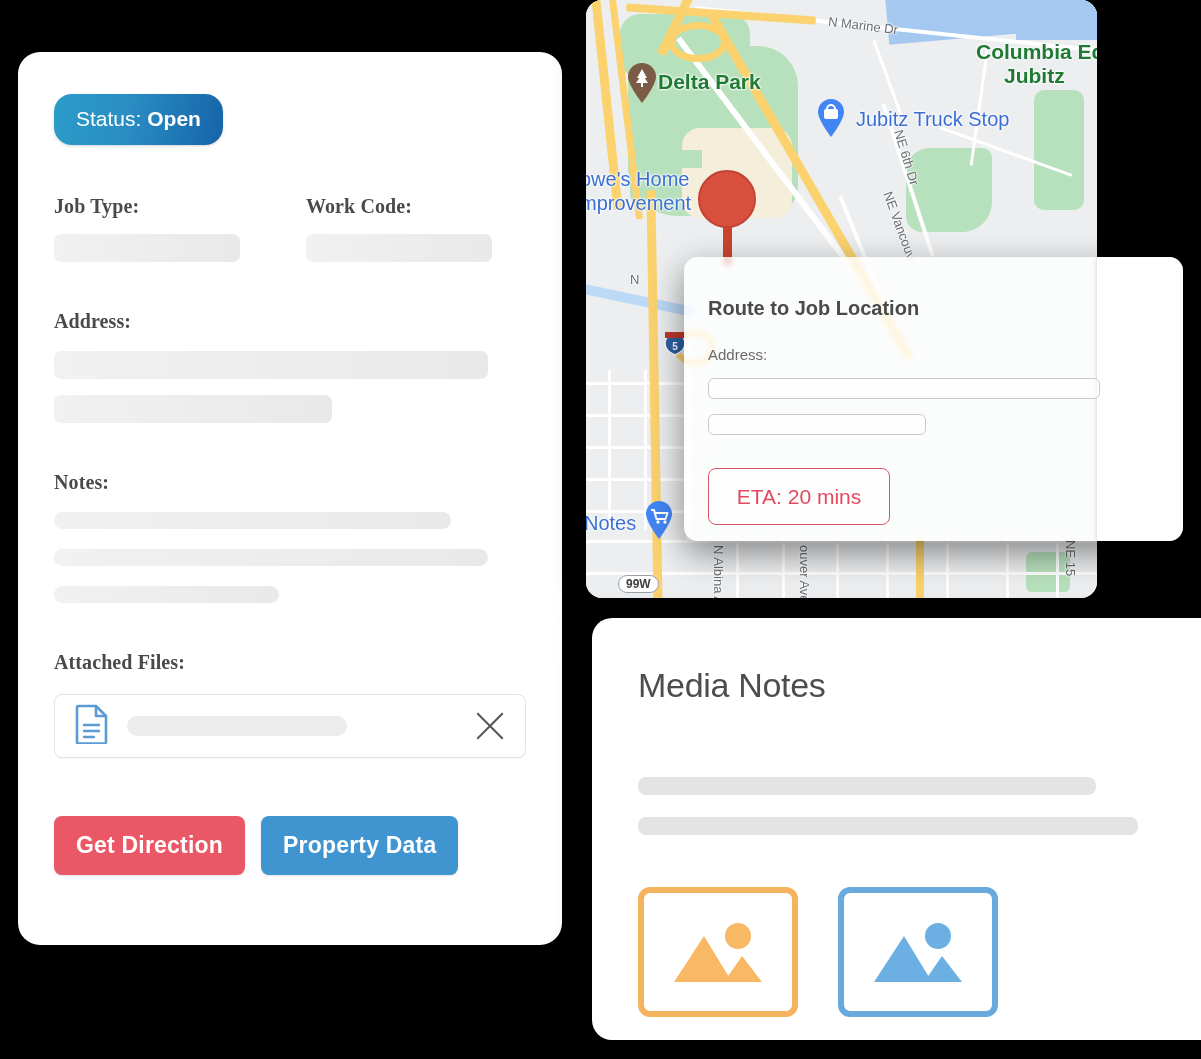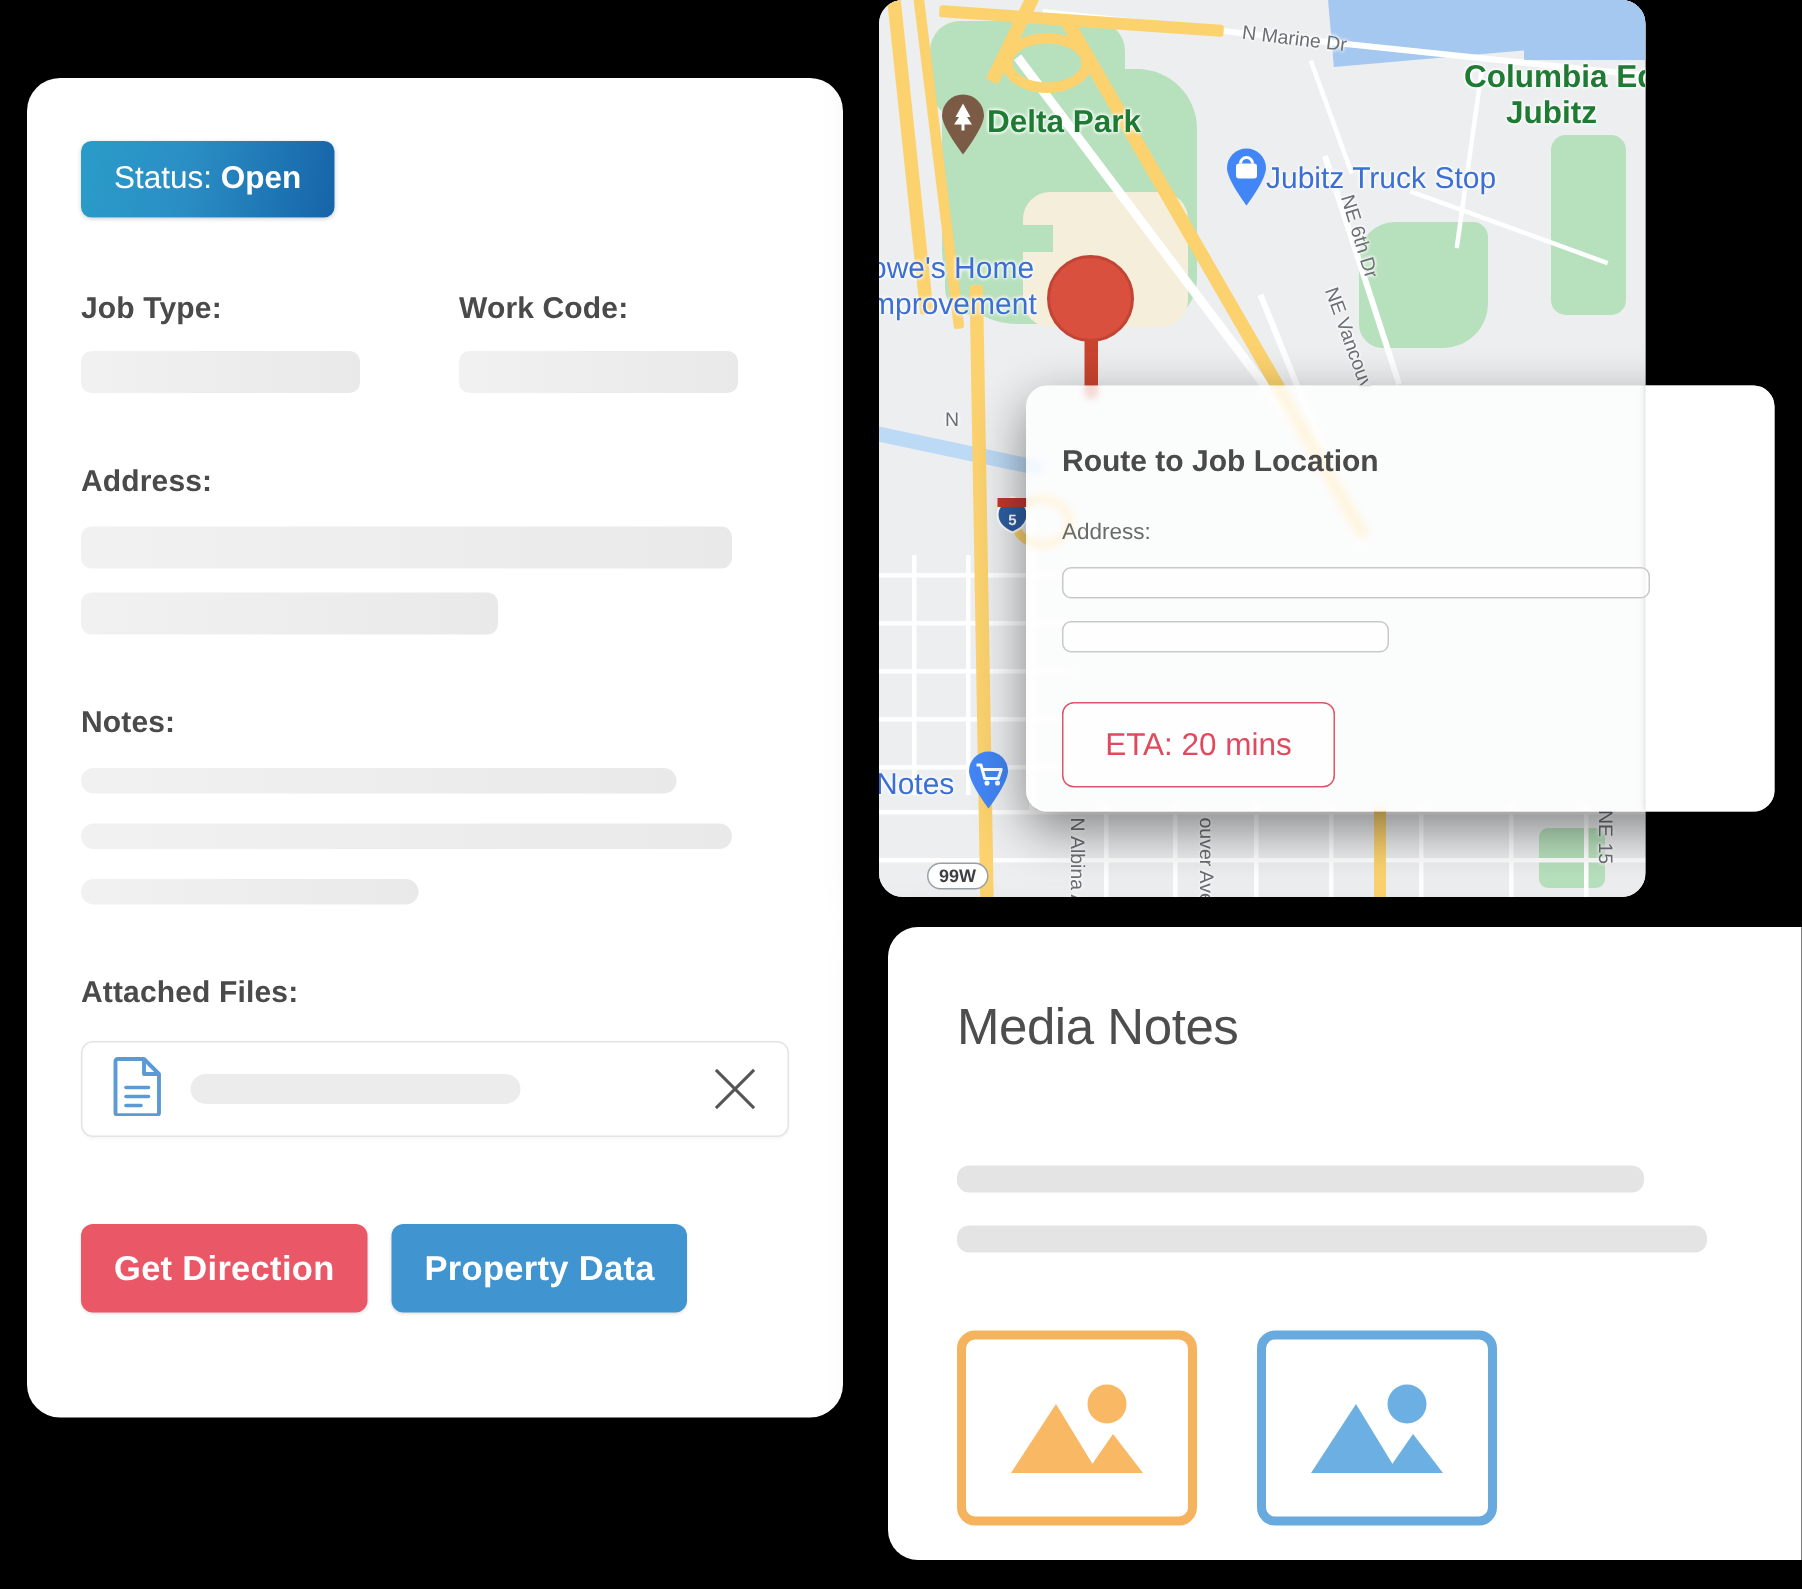--- a/index.html
+++ b/index.html
@@ -18,26 +18,26 @@
 
   
   #job-card{left:18px;top:52px;width:544px;height:893px;border-radius:22px;}
   .jd-pad{padding:42px 36px 0 36px;}
   .jd-headrow{display:flex;align-items:center;justify-content:space-between;}
   .jd-title{
     font-size:45px;color:#4d4d4d;letter-spacing:-.5px;font-weight:400;line-height:1;
   }
   .status-badge{
     background:linear-gradient(100deg,#2a9cc9 0%,#2a8ec4 42%,#1664a8 100%);
-    color:#fff;border-radius:7px;padding:13px 22px 14px 22px;
+    color:#fff;border-radius:18px;padding:13px 22px 14px 22px;
     font-size:21px;white-space:nowrap;box-shadow:0 1px 3px rgba(0,0,0,.18);
   }
   .status-badge b{font-weight:700;}
   .fld-label{
-    font-size:20px;color:#4a4a4a;font-weight:700;letter-spacing:.1px;
+    font-size:20px;color:#4a4a4a;font-weight:700;letter-spacing:.1px;font-family:Liberation Serif, serif;
   }
   .bar{background:#ededed;border-radius:7px;height:26px;}
   .bar.soft{background:linear-gradient(90deg,#f1f1f1,#e9e9e9);}
   .two-col{display:flex;gap:66px;margin-top:50px;}
   .two-col .col{width:186px;}
   .two-col .bar{margin-top:16px;height:28px;}
   .sec{margin-top:48px;}
   .sec .bar{margin-top:18px;}
 
   
@@ -276,21 +276,21 @@
         <svg width="30" height="40" viewBox="0 0 30 40">
           <path d="M15 39 C15 39 28 22 28 14 A13 13 0 1 0 2 14 C2 22 15 39 15 39Z" fill="#4285f4"></path>
           <path d="M7 10 h3 l2.5 9 h9 l2-6 h-12" fill="none" stroke="#fff" stroke-width="2" stroke-linejoin="round"></path>
           <circle cx="14" cy="22" r="1.7" fill="#fff"></circle>
           <circle cx="21" cy="22" r="1.7" fill="#fff"></circle>
         </svg>
       </div>
 
       <div class="map-label lbl-road" style="left:242px;top:18px;transform:rotate(7deg);">N Marine Dr</div>
       <div class="map-label lbl-green" style="left:72px;top:70px;">Delta Park</div>
-      <div class="map-label lbl-blue" style="left:258px;top:108px;text-align:center;">Jubitz Truck Stop</div>
+      <div class="map-label lbl-blue" style="left:270px;top:108px;text-align:center;">Jubitz Truck Stop</div>
       <div class="map-label lbl-green" style="left:390px;top:40px;">Columbia Edg</div>
       <div class="map-label lbl-green" style="left:418px;top:64px;">Jubitz</div>
       <div class="map-label lbl-blue" style="left:-6px;top:168px;">owe's Home</div>
       <div class="map-label lbl-blue" style="left:-6px;top:192px;">mprovement</div>
       <div class="map-label lbl-road" style="left:292px;top:150px;transform:rotate(73deg);">NE 6th Dr</div>
       <div class="map-label lbl-road" style="left:278px;top:218px;transform:rotate(70deg);">NE Vancouv</div>
       <div class="map-label lbl-blue" style="left:-2px;top:512px;">Notes</div>
       <div class="map-label lbl-road" style="left:140px;top:545px;transform:rotate(90deg);transform-origin:left top;">N Albina Ave</div>
       <div class="map-label lbl-road" style="left:226px;top:545px;transform:rotate(90deg);transform-origin:left top;">ouver Ave</div>
       <div class="map-label lbl-road" style="left:492px;top:540px;transform:rotate(90deg);transform-origin:left top;">NE 15</div>

